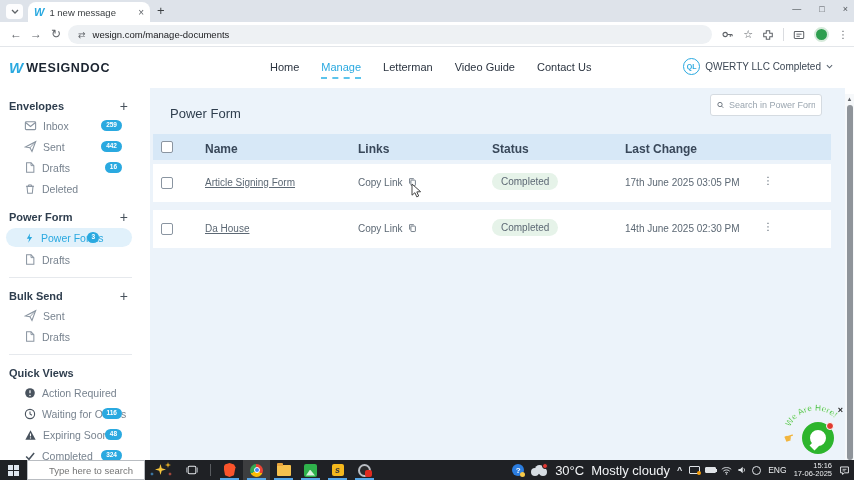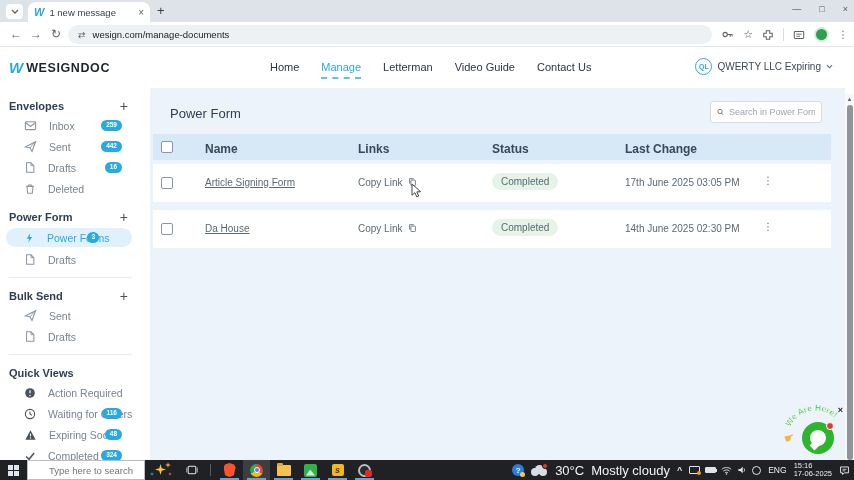--- a/index.html
+++ b/index.html
@@ -42,36 +42,36 @@
   .user-chip{position:absolute;right:12px;top:11px;display:flex;align-items:center;gap:5px}
   .user-avatar{width:17px;height:17px;border-radius:50%;border:1.5px solid #2aa9e0;color:#2aa9e0;
     font-size:7px;font-weight:bold;display:flex;align-items:center;justify-content:center}
   .user-name{font-size:10px;color:#3c4754}
 
   
   .sidebar{position:absolute;left:0;top:41px;width:150px;height:372px;background:#fff;padding-top:4px}
   .sec-head{display:flex;align-items:center;justify-content:space-between;height:18px;padding:0 22px 0 9px;margin-top:9px}
   .sec-title{font-size:11px;font-weight:600;color:#2f3e4e}
   .sec-plus{color:#48525c;font-size:14px;line-height:1}
-  .side-item{display:flex;align-items:center;height:21px;padding-left:24px;gap:12px;position:relative}
+  .side-item{display:flex;align-items:center;height:21px;padding-left:24px;gap:6px;position:relative}
   .side-item .lbl{font-size:10.5px;color:#78838f}
   .side-item svg{color:#8a95a1}
   .side-item.qv svg{color:#49535e}
   .badge{position:absolute;right:28px;background:#2aa9e0;color:#fff;font-size:6.5px;font-weight:bold;
     border-radius:7px;padding:2px 5px;line-height:1}
   .badge.round{border-radius:50%;padding:2px 4px;right:33px}
   .side-item.active-pill{background:#e1f1fb;border-radius:12px;margin:2px 18px 2px 6px;padding-left:18px;height:19px}
   .side-item.active-pill .lbl{color:#2aa9e0}
   .side-item.active-pill svg{color:#2aa9e0}
   .side-div{border-top:1px solid #e6e9ed;margin:7px 18px 0 9px}
 
   
   .main{position:absolute;left:150px;top:41px;width:695px;height:372px;background:#ecf3fa}
   .main-title{position:absolute;left:20px;top:18px;font-size:13px;color:#2f3e4e;font-weight:500}
-  .search-box{position:absolute;right:23px;top:13px;width:112px;height:22px;background:#fff;
+  .search-box{position:absolute;right:23px;top:6px;width:112px;height:22px;background:#fff;
     border:1px solid #d5dbe1;border-radius:3px;display:flex;align-items:center;padding:0 6px;gap:5px}
   .search-box input{border:none;outline:none;width:86px;font-size:9px;color:#333;background:transparent;
     font-family:"Liberation Sans",sans-serif}
   .search-box input::placeholder{color:#9aa5af}
   .thead{position:absolute;left:3px;top:46px;width:678px;height:26px;background:#d7e8f7}
   .thead span{position:absolute;top:8px;font-size:12px;font-weight:bold;color:#39485a}
   .trow{position:absolute;left:3px;width:678px;height:38px;background:#fff}
   .trow .cell{position:absolute;top:13px;font-size:10px;color:#5c6874}
   .cbx{position:absolute;left:8px;width:12px;height:12px;accent-color:#fff;border:1px solid #8a95a1;border-radius:2px;
     appearance:none;background:#fff}
@@ -127,21 +127,21 @@
   .cloud{position:relative;width:17px;height:11px}
   .cloud b{position:absolute;background:#d7dde3;border-radius:50%}
   .cloud .c1{left:0;bottom:0;width:8px;height:8px}
   .cloud .c2{left:4px;top:0;width:9px;height:9px}
   .cloud .c3{left:8px;bottom:0;width:8px;height:8px}
   .cloud .bad{position:absolute;right:0;top:-2px;width:6px;height:6px;border-radius:50%;background:#e53935;border:1px solid #1f2125}
   .wtext{font-size:13px;color:#f1f3f5;white-space:nowrap}
   .caret{font-size:9px;color:#dfe3e7;font-weight:bold}
   .trayico{display:flex;align-items:center;gap:5px;color:#dfe3e7}
   .eng{font-size:8.5px;color:#eceef0}
-  .clock{font-size:7.5px;line-height:8.5px;text-align:left;color:#eceef0}
+  .clock{font-size:7.5px;line-height:8.5px;text-align:right;color:#eceef0}
   .battery{width:11px;height:6px;border:1px solid #dfe3e7;border-radius:1px;position:relative;background:#dfe3e7}
   .battery:after{content:"";position:absolute;right:-2px;top:1px;width:1.5px;height:2.5px;background:#dfe3e7}
   .ring{width:9px;height:9px;border-radius:50%;border:1.5px solid #dfe3e7}
   .tablet{width:11px;height:8px;border:1px solid #dfe3e7;border-radius:1px;position:relative}
   .tablet i{position:absolute;right:-2px;bottom:-2px;width:4px;height:4px;border-radius:50%;background:#f59e0b}
 </style>
 </head>
 <body>
 
 <div class="screen">
@@ -201,21 +201,21 @@
       </div>
       <div class="nav">
         <span class="nav-item">Home</span>
         <span class="nav-item active">Manage</span>
         <span class="nav-item">Letterman</span>
         <span class="nav-item">Video Guide</span>
         <span class="nav-item">Contact Us</span>
       </div>
       <div class="user-chip">
         <span class="user-avatar">QL</span>
-        <span class="user-name">QWERTY LLC Expiring</span>
+        <span class="user-name">QWERTY LLC Completed</span>
         <svg width="7" height="5" viewBox="0 0 8 5">
             <polyline points="1,1 4,4 7,1" fill="none" stroke="#5a6470" stroke-width="1.2"></polyline>
           </svg>
       </div>
     </div>
 
     <div class="sidebar">
 
       <div class="sec-head" style="margin-top:5px">
         <span class="sec-title">Envelopes</span>

